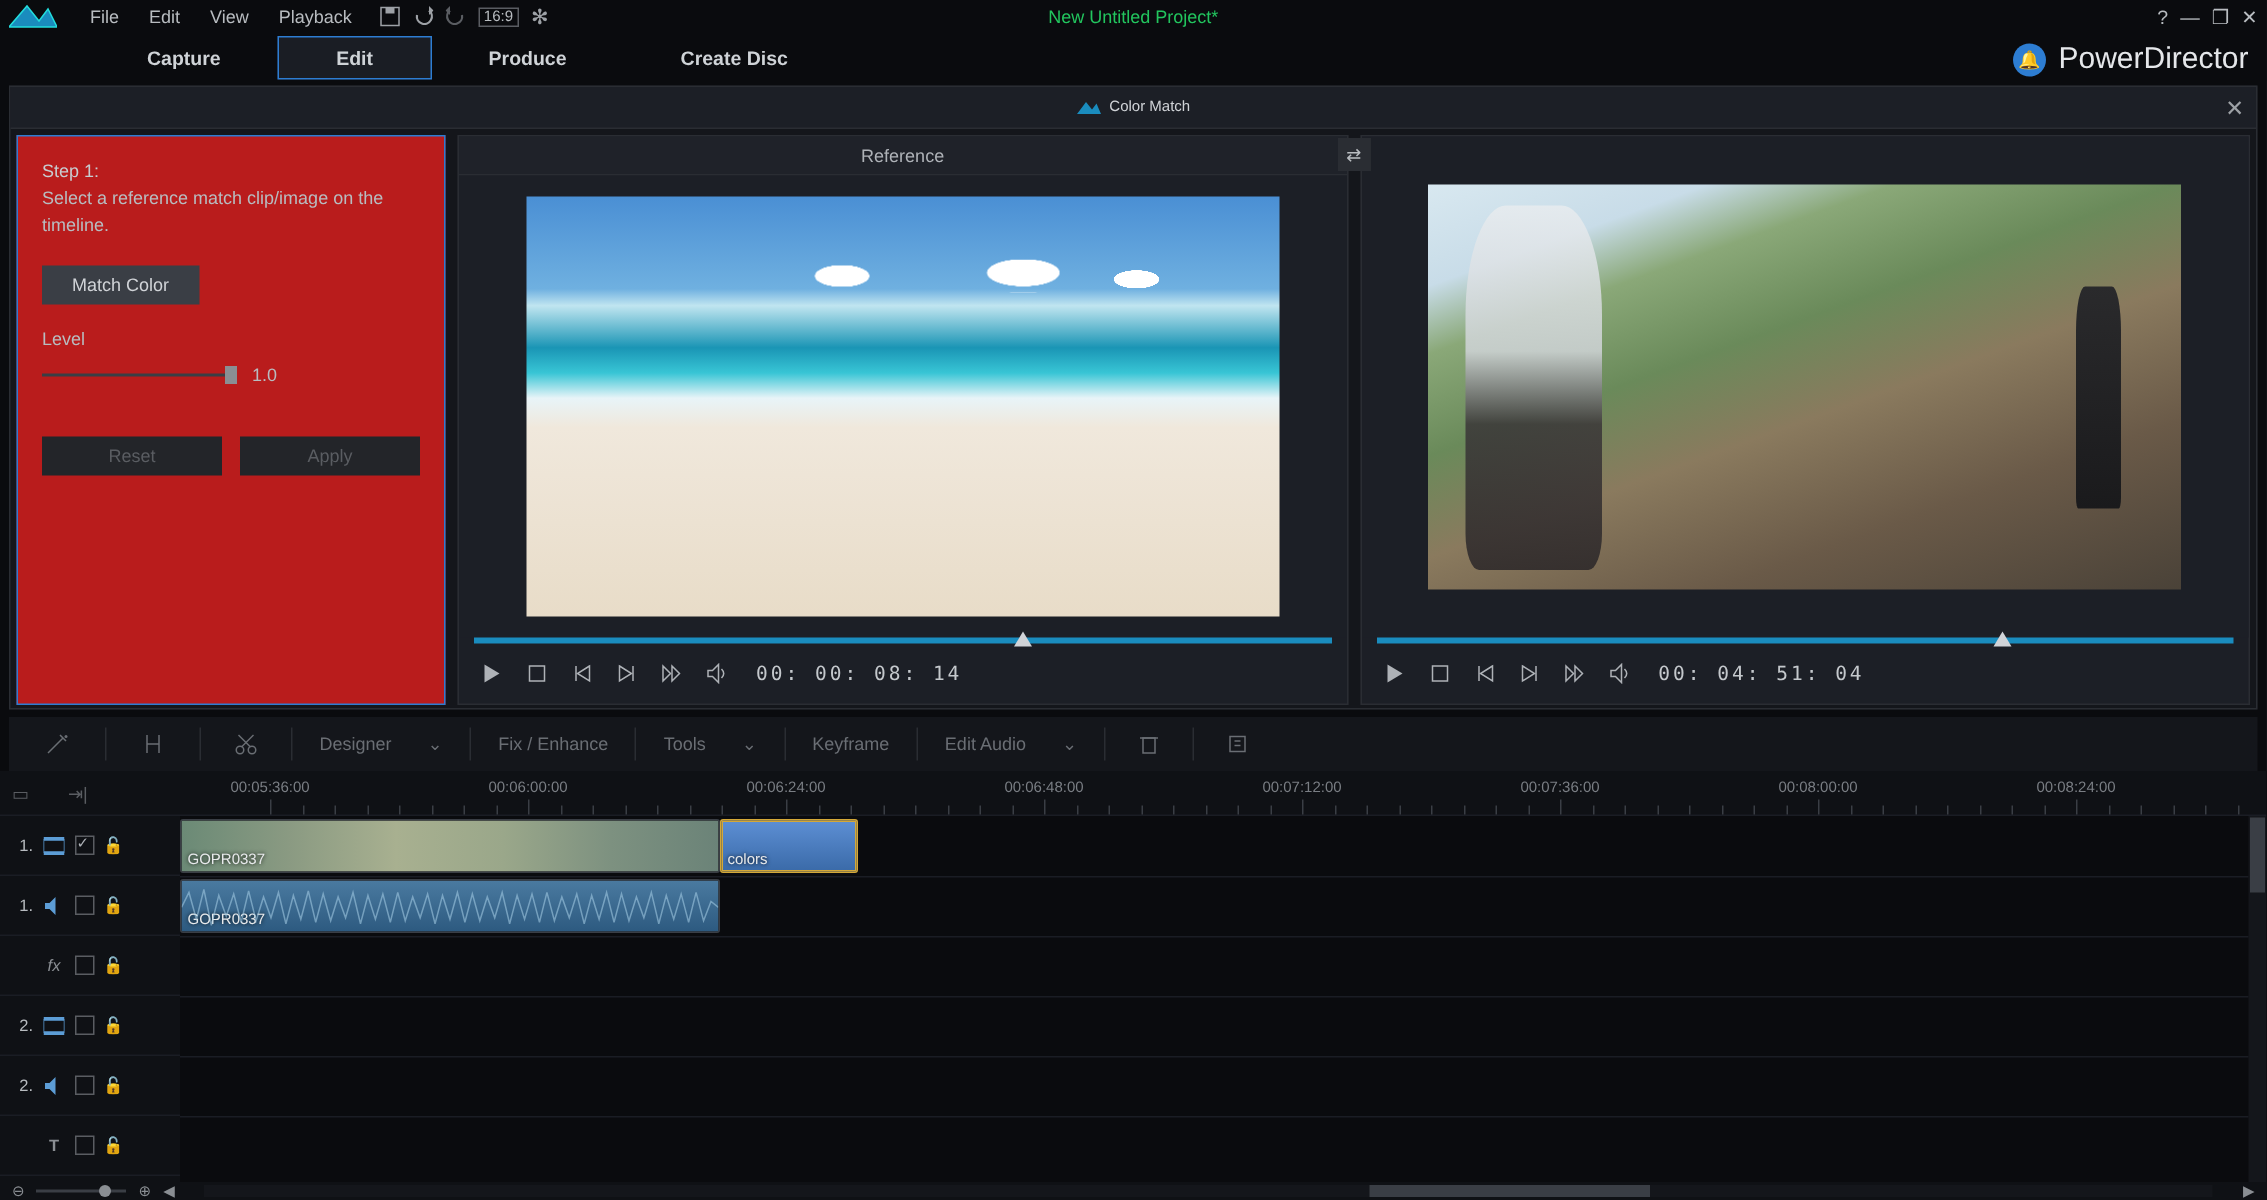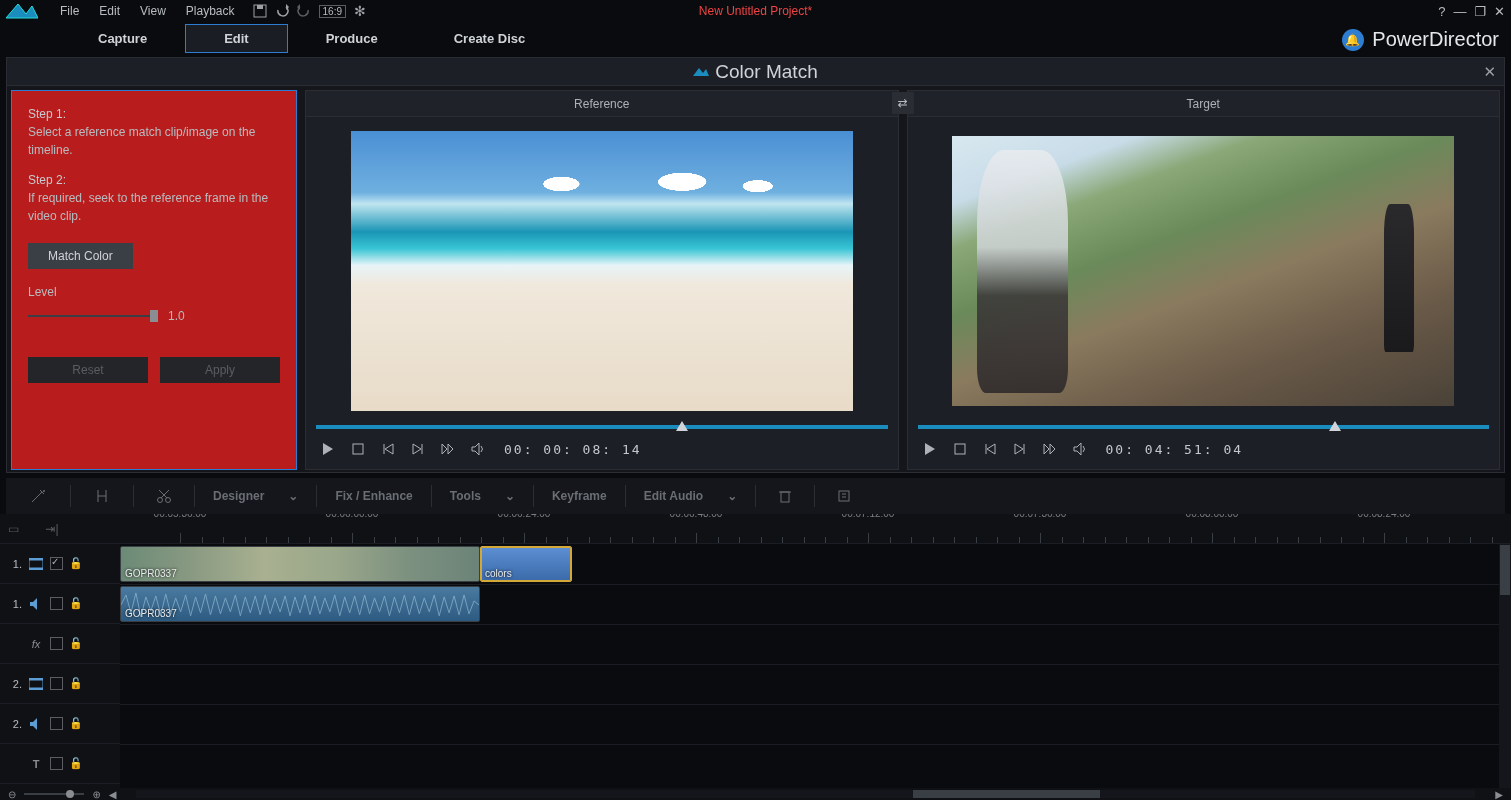--- a/index.html
+++ b/index.html
@@ -3,36 +3,36 @@
 <meta charset="utf-8">
 <style>
 * { margin: 0; padding: 0; box-sizing: border-box; font-family: "Segoe UI", Arial, sans-serif; user-select: none; }
 body { background: #0a0b0e; color: #b8bcc0; width: 1511px; height: 800px; overflow: hidden; font-size: 12px; }
 
 
 .menubar { height: 22px; display: flex; align-items: center; padding: 0 6px; background: #0a0b0e; }
 .logo { width: 32px; height: 18px; margin-right: 12px; }
 .menu-item { padding: 2px 10px; font-size: 12px; cursor: pointer; }
 .menu-sep-icons { display: flex; align-items: center; gap: 8px; margin-left: 8px; }
-.menubar-title { position: absolute; left: 50%; transform: translateX(-50%); font-size: 12px; color: #ef4444; }
+.menubar-title { position: absolute; left: 50%; transform: translateX(-50%); font-size: 12px; color: #22c55e; }
 .win-ctrl { position: absolute; right: 6px; display: flex; gap: 8px; }
 .win-ctrl span { cursor: pointer; font-size: 13px; }
 
 
 .mode-tabs { height: 32px; display: flex; align-items: center; padding-left: 60px; background: #0a0b0e; }
 .mode-tab { padding: 6px 38px; font-size: 13px; font-weight: 600; cursor: pointer; color: #cfd3d7; }
 .mode-tab.active { border: 1px solid #2d7dd2; background: #1a1d24; }
 .brand { position: absolute; right: 12px; top: 28px; display: flex; align-items: center; gap: 8px; }
 .bell { width: 22px; height: 22px; border-radius: 50%; background: #2d7dd2; display: flex; align-items: center; justify-content: center; font-size: 12px; color: #fff; }
 .brand-text { font-size: 20px; color: #e5e7ea; font-weight: 400; }
 
 
 .cm-panel { position: absolute; top: 57px; left: 6px; right: 6px; height: 416px; background: #14161b; border: 1px solid #2a2d33; }
 .cm-header { height: 28px; display: flex; align-items: center; justify-content: center; position: relative; background: #1c1f26; border-bottom: 1px solid #2a2d33; }
-.cm-header-title { font-size: 19px; color: #d0d3d7; display: flex; align-items: center; gap: 6px; }
+.cm-header-title { font-size: 10px; color: #d0d3d7; display: flex; align-items: center; gap: 6px; }
 .cm-close { position: absolute; right: 8px; cursor: pointer; font-size: 15px; color: #9da1a6; }
 .cm-body { display: flex; height: 388px; }
 
 .cm-side { width: 286px; border: 1px solid #2d7dd2; background: #b91c1c; padding: 14px 16px; font-size: 12px; line-height: 1.5; color: #b8bcc0; margin: 4px; }
 .cm-side .step { margin-bottom: 12px; }
 .cm-side .step-h { color: #c8ccd0; }
 .cm-btn { background: #3a3e45; border: none; color: #d0d3d7; padding: 6px 20px; font-size: 12px; cursor: pointer; margin-top: 6px; text-align: right; }
 .cm-btn.disabled { background: #232529; color: #5a5d62; cursor: default; }
 .cm-level { margin-top: 14px; }
 .cm-slider-row { display: flex; align-items: center; gap: 10px; margin-top: 6px; }
@@ -46,33 +46,33 @@
 .cm-view-h { height: 26px; display: flex; align-items: center; justify-content: center; font-size: 12px; color: #aeb2b7; border-bottom: 1px solid #2a2d33; background: #1f2229; }
 .cm-video { flex: 1; display: flex; align-items: center; justify-content: center; background: #1c1f26; }
 .cm-scrub { height: 4px; background: #1a8cbe; margin: 0 10px; position: relative; }
 .cm-scrub-thumb { position: absolute; top: -4px; width: 0; height: 0; border-left: 6px solid transparent; border-right: 6px solid transparent; border-bottom: 10px solid #d0d3d7; }
 .cm-ctrls { height: 40px; display: flex; align-items: center; gap: 10px; padding: 0 12px; }
 .cm-ctrl-btn { width: 20px; height: 20px; display: flex; align-items: center; justify-content: center; cursor: pointer; color: #aeb2b7; }
 .cm-time { font-family: monospace; font-size: 13px; letter-spacing: 2px; color: #c4c8cc; margin-left: 6px; }
 .cm-swap { position: absolute; left: 50%; top: 6px; transform: translateX(-50%); background: #2a2d33; padding: 4px 6px; cursor: pointer; z-index: 2; font-size: 12px; }
 
 
-.tl-toolbar { position: absolute; top: 478px; left: 6px; right: 6px; height: 36px; background: #14161b; display: flex; align-items: center; gap: 4px; padding: 0 10px; font-weight: bold; }
+.tl-toolbar { position: absolute; top: 478px; left: 6px; right: 6px; height: 36px; background: #14161b; display: flex; align-items: center; gap: 4px; padding: 0 10px; }
 .tl-tool { padding: 4px 10px; color: #6a6e74; font-size: 12px; display: flex; align-items: center; gap: 4px; cursor: pointer; }
 .tl-tool.icon-only { padding: 4px 14px; }
 .tl-sep { width: 1px; height: 22px; background: #2a2d33; margin: 0 4px; }
 
 
 .timeline { position: absolute; top: 514px; left: 0; right: 0; bottom: 12px; background: #0a0b0e; display: flex; }
 .tl-head { width: 120px; background: #0f1115; }
 .tl-content { flex: 1; position: relative; overflow: hidden; }
 .tl-ruler { height: 30px; background: #0f1115; position: relative; border-bottom: 1px solid #1a1d24; }
 .tl-tick { position: absolute; bottom: 0; border-left: 1px solid #3a3e45; height: 6px; }
 .tl-tick.major { height: 10px; }
-.tl-tick-label { position: absolute; bottom: 24px; font-size: 10px; color: #7a7e84; transform: translateX(-50%); text-align: center; }
+.tl-tick-label { position: absolute; bottom: 12px; font-size: 10px; color: #7a7e84; transform: translateX(-50%); text-align: center; }
 .tl-head-top { height: 30px; display: flex; align-items: center; gap: 6px; padding: 0 8px; border-bottom: 1px solid #1a1d24; }
 
 .track-row { height: 40px; display: flex; align-items: center; border-bottom: 1px solid #1a1d24; }
 .track-head { width: 120px; display: flex; align-items: center; gap: 6px; padding: 0 8px; font-size: 11px; }
 .track-head .tn { width: 14px; text-align: right; }
 .track-icon { width: 16px; height: 14px; display: inline-flex; align-items: center; justify-content: center; }
 .track-chk { width: 13px; height: 13px; border: 1px solid #5a5d62; display: inline-block; }
 .track-chk.checked::after { content: "✓"; font-size: 10px; color: #aeb2b7; display: block; margin-top: -2px; }
 .track-lock { color: #6a6e74; }
 
@@ -177,24 +177,20 @@
       <span>Color Match</span>
     </span>
     <span class="cm-close">✕</span>
   </div>
   <div class="cm-body">
     <div class="cm-side">
       <div class="step">
           <div class="step-h">Step 1:</div>
           <div>Select a reference match clip/image on the timeline.</div>
         </div>
-      <div class="step">
-          <div class="step-h">Step 2:</div>
-          <div>If required, seek to the reference frame in the video clip.</div>
-        </div>
       <button class="cm-btn">Match Color</button>
       <div class="cm-level">
         <div>Level</div>
         <div class="cm-slider-row">
           <div class="cm-slider">
               <div class="cm-slider-thumb"></div>
             </div>
           <span>1.0</span>
         </div>
       </div>
@@ -247,21 +243,20 @@
               <svg width="14" height="14">
                 <polygon points="1,5 4,5 8,1 8,13 4,9 1,9" fill="none" stroke="#aeb2b7"></polygon>
                 <path d="M10 4 Q13 7 10 10" fill="none" stroke="#aeb2b7"></path>
               </svg>
             </span>
           <span class="cm-time">00: 00: 08: 14</span>
         </div>
       </div>
 
       <div class="cm-view">
-        <div class="cm-view-h">Target</div>
         <div class="cm-video">
             <div class="tgt-img"></div>
           </div>
         <div class="cm-scrub">
             <div class="cm-scrub-thumb" style="left:72%"></div>
           </div>
         <div class="cm-ctrls">
           <span class="cm-ctrl-btn">
               <svg width="14" height="14">
                 <polygon points="2,1 12,7 2,13" fill="#aeb2b7"></polygon>

